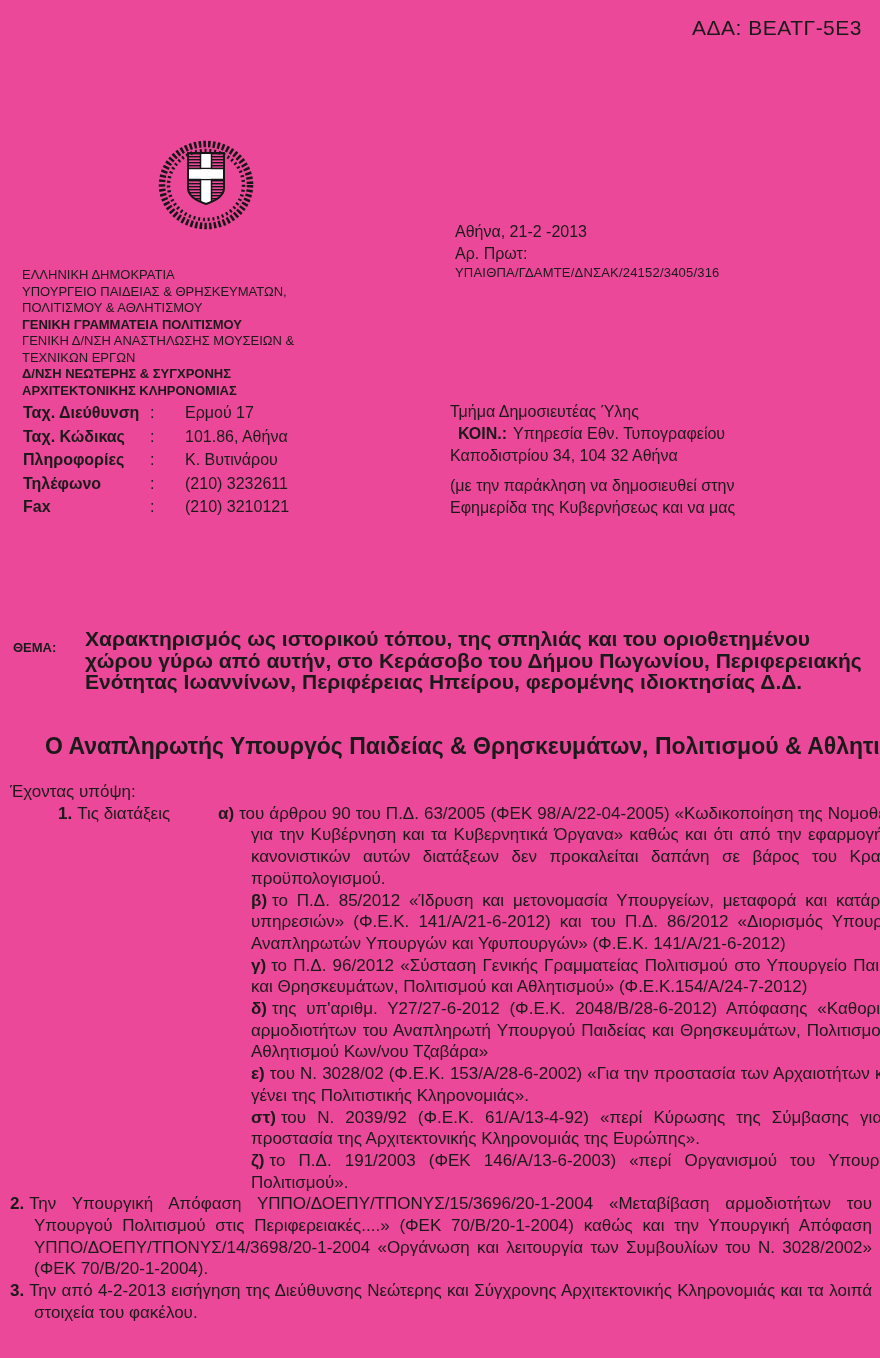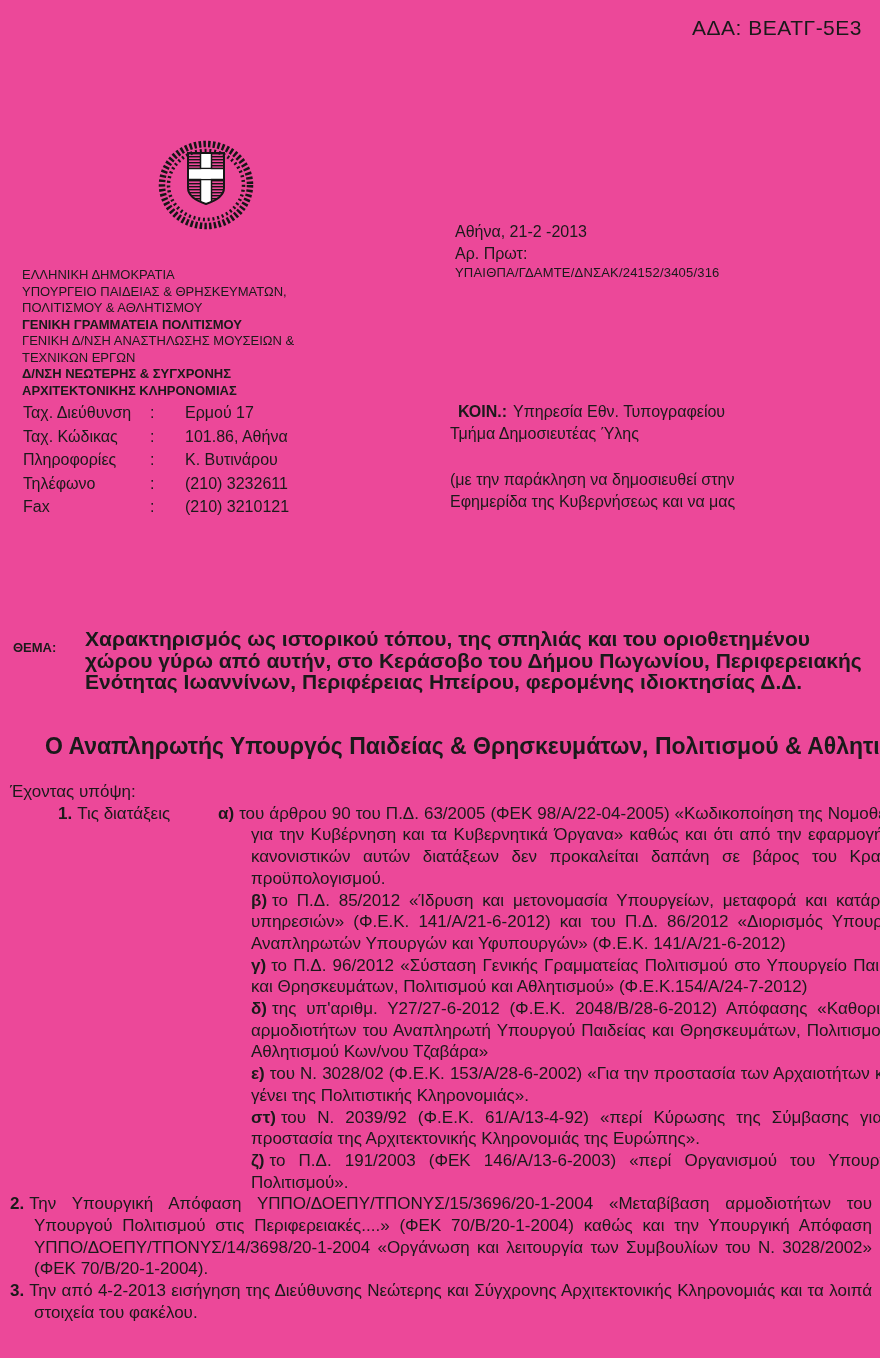--- a/index.html
+++ b/index.html
@@ -18,26 +18,26 @@
   .emblem{position:absolute;left:158px;top:140px;width:96px;height:92px;}
   .agency{position:absolute;left:22px;top:251px;font-size:13px;line-height:16.5px;margin-top:16px;}
   .agency div{white-space:nowrap;}
   .agency .b{font-weight:bold;}
   .dateblock{position:absolute;left:455px;top:220px;font-size:16px;}
   .dateblock .city{line-height:24px;}
   .dateblock .plabel{line-height:20px;}
   .dateblock .pnum{font-size:13px;line-height:18px;letter-spacing:.2px;white-space:nowrap;}
   .contact{position:absolute;left:23px;top:401px;font-size:16px;line-height:23.5px;}
   .contact .crow{display:flex;white-space:nowrap;}
-  .contact .clabel{width:127px;flex:none;}
+  .contact .clabel{width:127px;flex:none;font-weight:bold;}
   .contact .ccolon{width:35px;flex:none;}
   .koin{position:absolute;left:450px;top:401px;font-size:16px;line-height:22px;}
   .koin div{white-space:nowrap;}
   .koin .klabel{font-weight:bold;padding-left:8px;margin-right:6px;display:inline;}
-  .koin .note{margin-top:24px;}
+  .koin .note{margin-top:8px;}
   .subject-label{position:absolute;left:13px;top:640px;font-size:13px;font-weight:bold;}
   .subject-text{position:absolute;left:85px;top:628px;font-size:21px;font-weight:bold;line-height:21.7px;}
   .subject-text div{white-space:nowrap;}
   .signatory{position:absolute;left:45px;top:733px;font-size:23px;font-weight:bold;white-space:nowrap;}
   .docbody{position:absolute;left:10px;top:781px;width:862px;font-size:17px;line-height:21.7px;}
   .intro{margin:0 0 0 0;}
   .item1{display:flex;margin-left:48px;}
   .item1-label{width:193px;flex:none;}
   .item1-content{width:667px;flex:none;}
   p.sub{margin:0;text-align:justify;}
@@ -114,22 +114,23 @@
       <span class="cvalue">(210) 3232611</span>
     </div>
     <div class="crow">
       <span class="clabel">Fax</span>
       <span class="ccolon">:</span>
       <span class="cvalue">(210) 3210121</span>
     </div>
   </div>
 
   <div class="koin">
+    <div>Τμήμα Δημοσιευτέας Ύλης</div>
     <div><span class="klabel">ΚΟΙΝ.:</span><span>Υπηρεσία Εθν. Τυπογραφείου</span></div>
-    <div>Τμήμα Δημοσιευτέας Ύλης</div>
+    <div>Καποδιστρίου 34, 104 32 Αθήνα</div>
     <div class="note">
       <div>(με την παράκληση να  δημοσιευθεί στην</div>
       <div>Εφημερίδα  της Κυβερνήσεως και να μας</div>
     </div>
   </div>
 
   <div class="subject-label">ΘΕΜΑ:</div>
   <div class="subject-text">
     <div>Χαρακτηρισμός ως ιστορικού τόπου, της σπηλιάς και του οριοθετημένου</div>
     <div>χώρου γύρω από αυτήν, στο Κεράσοβο του Δήμου Πωγωνίου, Περιφερειακής</div>

